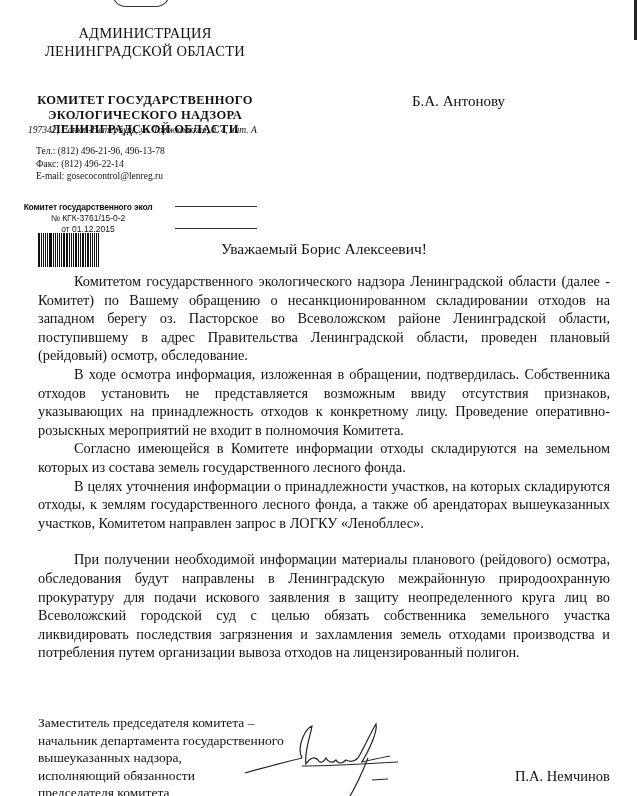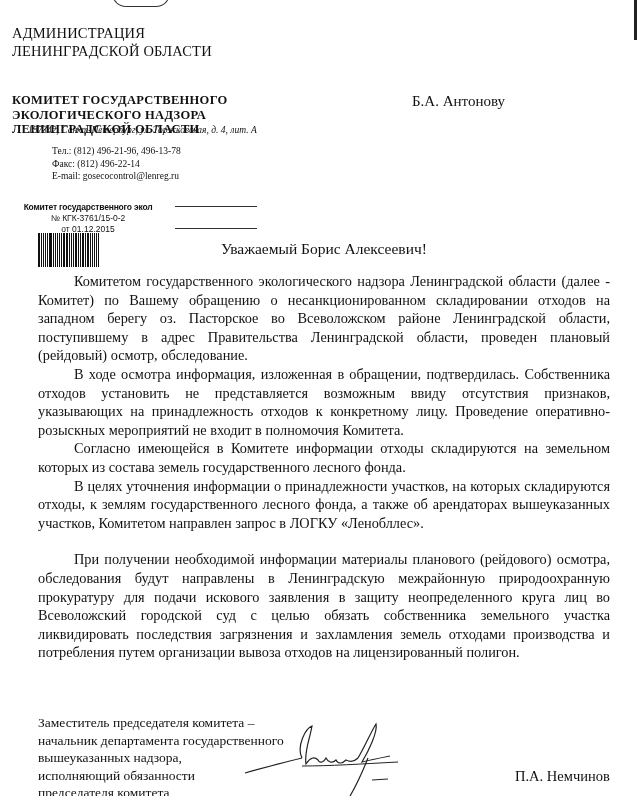--- a/index.html
+++ b/index.html
@@ -1,23 +1,23 @@
 <!DOCTYPE html>
 <html><head>
   <meta charset="utf-8">
   <style>
     html, body { margin: 0; padding: 0; background: #ffffff; }
     body { width: 642px; height: 796px; position: relative; overflow: hidden; color: #111; font-family: "Liberation Serif", serif; }
     .abs { position: absolute; }
     .crest { left: 112px; top: -8px; width: 56px; height: 14px; border: 1.5px solid #333; border-top: none; border-radius: 0 0 14px 14px; }
-    .hdr { left: 12px; width: 250px; text-align: left; }
+    .hdr { left: 20px; width: 250px; text-align: center; }
     .adm { top: 24px; font-size: 14.5px; line-height: 18px; letter-spacing: 0.2px; }
     .com { top: 69px; font-size: 12.5px; line-height: 14.5px; font-weight: bold; letter-spacing: 0.3px; margin-top: 24px; }
     .addr { top: 124px; font-size: 9.5px; line-height: 12px; left: 28px; width: 240px; font-style: italic; }
-    .contacts { top: 145px; font-size: 9.5px; line-height: 12.5px; left: 52px; width: 240px; }
+    .contacts { top: 145px; font-size: 9.5px; line-height: 12.5px; left: 36px; width: 240px; }
     .recipient { left: 412px; top: 93px; font-size: 15px; }
     .reg { left: 8px; top: 202px; width: 160px; text-align: center; font-family: "Liberation Sans", sans-serif; font-size: 8.5px; line-height: 11px; }
     .reg .org { font-weight: bold; font-size: 8.5px; letter-spacing: -0.2px; }
     .regline { left: 175px; width: 82px; height: 0; border-top: 1px solid #333; }
     .barcode { left: 38px; top: 233px; width: 62px; height: 34px; display: flex; }
     .barcode span { display: block; height: 100%; background: #111; margin-right: 1px; }
     .greeting { left: 221px; top: 240px; font-size: 15.5px; }
     .body-text { left: 38px; top: 272px; width: 572px; font-size: 14.3px; line-height: 18.6px; text-align: justify; }
     .body-text p { margin: 0; text-indent: 36px; }
     .body-text p.gap { margin-top: 18px; }

